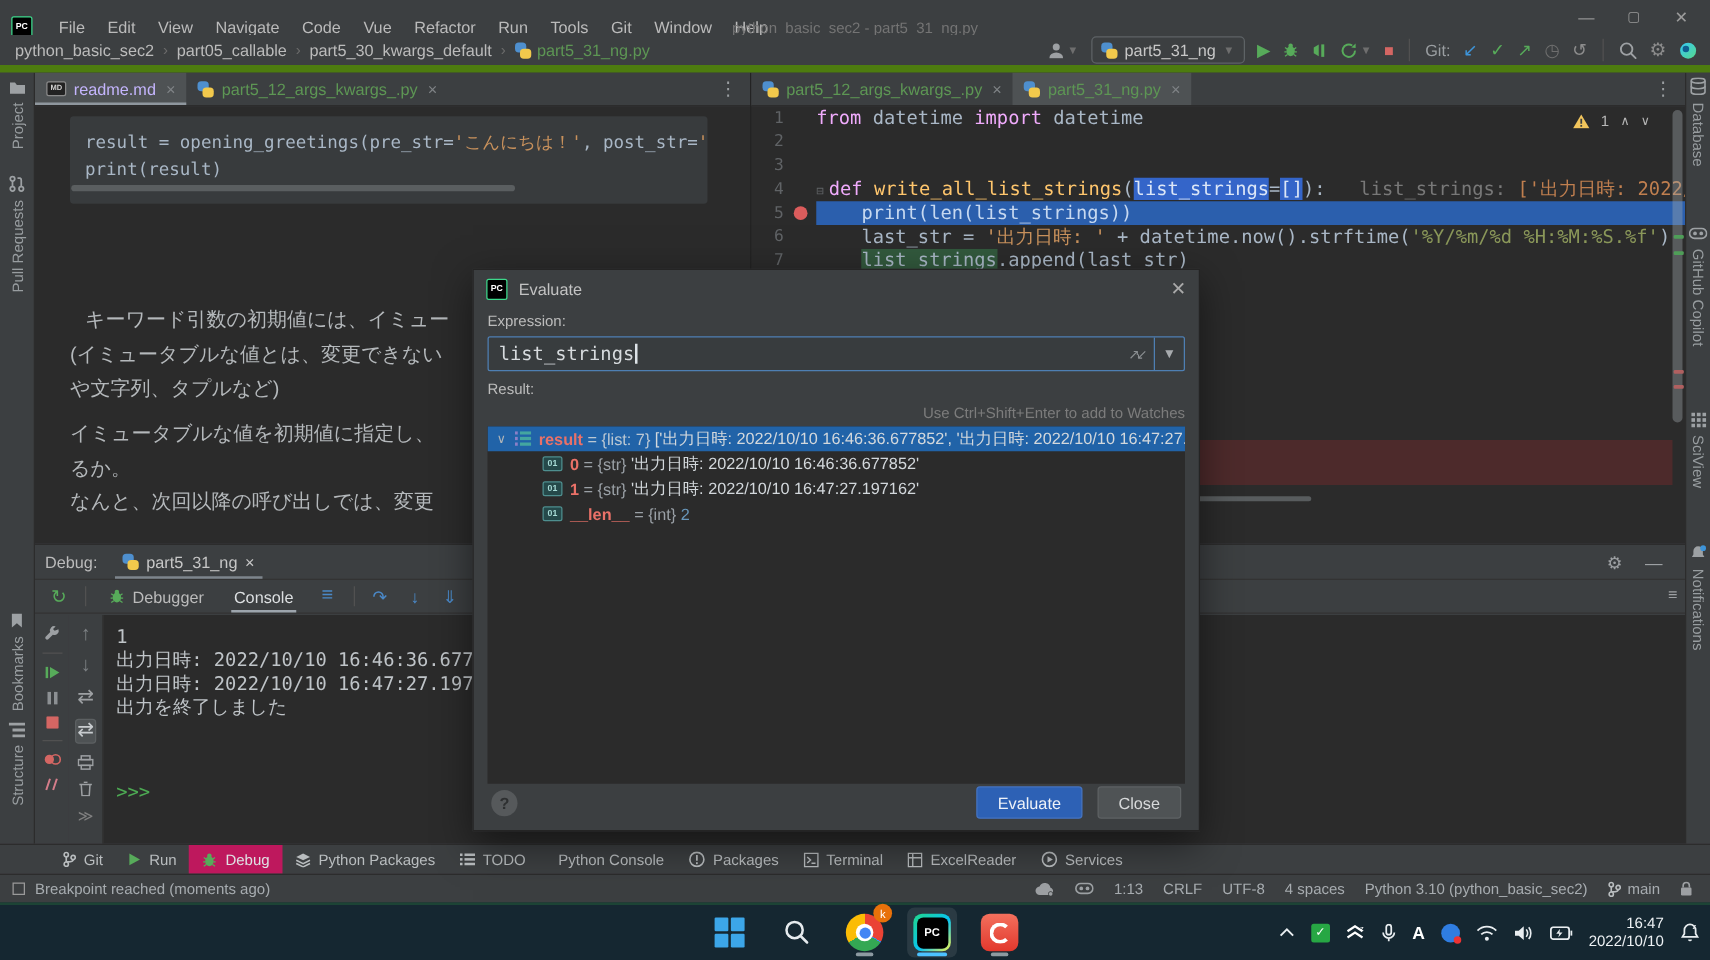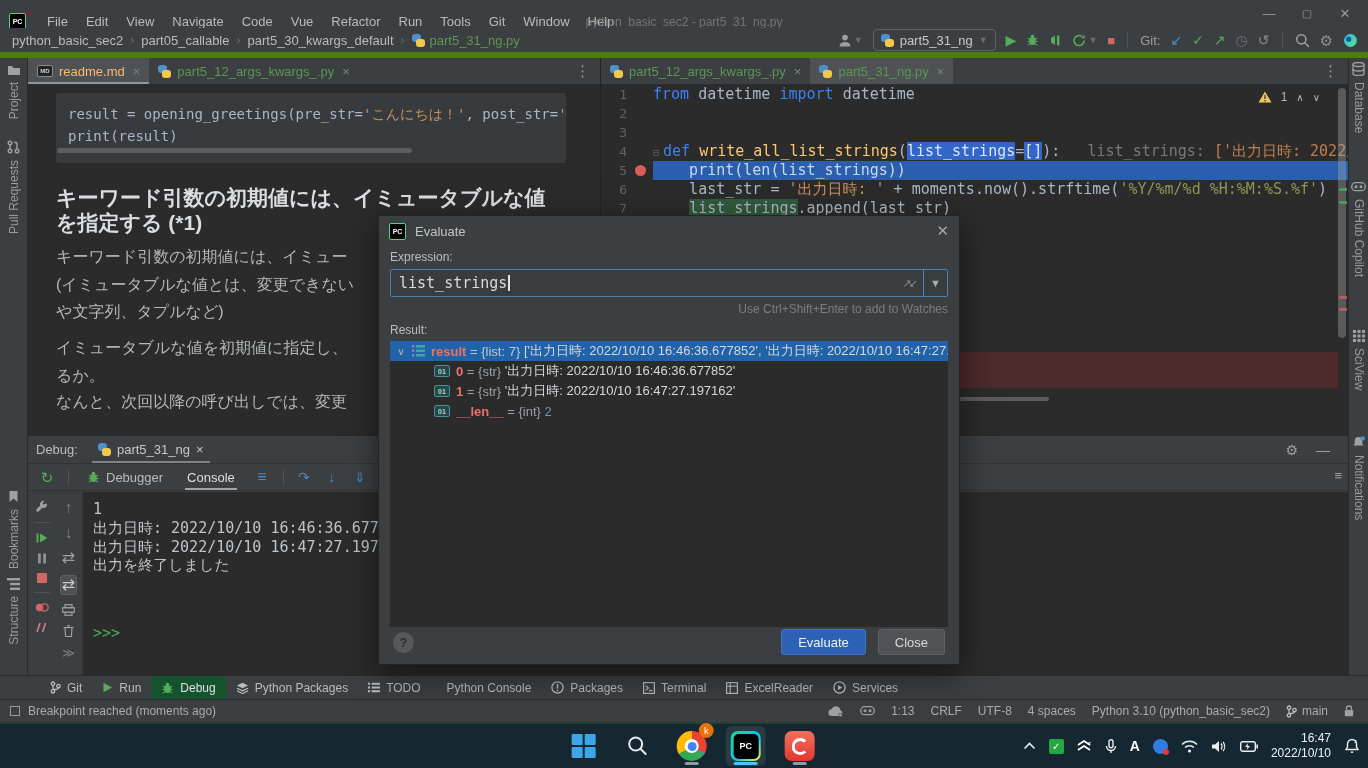--- a/index.html
+++ b/index.html
@@ -61,21 +61,21 @@
 .md-para{position:absolute;left:28px;color:#b4b8bb;font-size:16px;line-height:27.5px;white-space:pre}
 
 
 #editor{position:absolute;left:0;top:27px;right:0;bottom:0;overflow:hidden}
 .code-line{display:flex;height:19px;align-items:center}
 .gut{width:52px;flex:none;display:flex;align-items:center;height:19px}
 .gut .num{width:26px;text-align:right;color:#606366;font:13px "DejaVu Sans Mono",monospace}
 .gut .bp{width:11px;height:11px;border-radius:50%;background:#db5c5c;margin-left:8px}
 .lc{flex:1;font:15px "DejaVu Sans Mono",monospace;white-space:pre;overflow:hidden;height:19px;line-height:19px}
 .lc.exec{background:#2b5fad}
-.kw{color:#3b82f6}.fn{color:#ffc66d}.w{color:#a9b7c6}.str{color:#8a9759}
+.kw{color:#f0abfc}.fn{color:#ffc66d}.w{color:#a9b7c6}.str{color:#8a9759}
 .jstr{color:#c8915c}.hint{color:#787878}.hintv{color:#c07f4f}
 .selb{background:#3465c9;color:#dbe6f7}.occ{background:#32593d;color:#a9b7c6}
 .execw{color:#c6d8f0}
 .fold{color:#606366;font-size:10px;margin-right:4px}
 #red-band{position:absolute;left:0;top:267px;right:10px;height:36px;background:#4d2a2b}
 #ed-hscroll{position:absolute;left:300px;top:312px;width:148px;height:4px;background:#585c5e;border-radius:2px}
 #ed-vscroll{position:absolute;right:2px;top:3px;width:8px;height:250px;background:rgba(164,170,175,.38);border-radius:4px}
 .stripe{position:absolute;right:1px;width:8px;height:3px;border-radius:1px}
 #warn-widget{position:absolute;right:28px;top:5px;display:flex;align-items:center;gap:9px;color:#b7b7b7;font-size:12px}
 
@@ -97,21 +97,21 @@
 .boxed{border:1px solid #5c6062;background:#4e5254;border-radius:3px;padding:1px}
 #console{flex:1;background:#2b2b2b;position:relative;overflow:hidden;border-left:1px solid #333}
 #console .out{position:absolute;left:10px;top:8px;font:15px "DejaVu Sans Mono",monospace;color:#bfc4c8;line-height:18.8px;white-space:pre}
 #console .prompt{position:absolute;left:10px;top:132px;font:15px "DejaVu Sans Mono",monospace;color:#4daa53}
 #dbg-right-ic{position:absolute;right:6px;top:32px;color:#9da0a3;font-size:13px;display:flex;gap:10px}
 #dbg-layout-ic{position:absolute;right:8px;top:62px}
 
 
 #bottom-bar{position:absolute;left:0;top:675px;width:1368px;height:24px;background:#3c3f41;border-top:1px solid #2c2c2c;display:flex;align-items:stretch;padding-left:40px;z-index:5;font-size:12px}
 .bb-item{display:flex;align-items:center;gap:6px;padding:0 10px;color:#b9bdbf}
-.bb-item.active{background:#14532d;color:#dfe2e4}
+.bb-item.active{background:#be185d;color:#dfe2e4}
 
 
 #status-bar{position:absolute;left:0;top:699px;width:1368px;height:23px;background:#3c3f41;border-top:1px solid #2c2c2c;display:flex;align-items:center;font-size:12px;color:#a7acb0;z-index:5}
 #status-left{display:flex;align-items:center;gap:8px;padding-left:10px}
 #status-right{margin-left:auto;display:flex;align-items:center;gap:16px;padding-right:14px}
 .sq-ic{width:10px;height:10px;border:1px solid #9a9a9a}
 
 
 #taskbar{position:absolute;left:0;top:722px;width:1368px;height:46px;background:#152731;border-top:2px solid #1c4435;display:flex;align-items:center;z-index:6}
 #tb-center{position:absolute;left:50%;top:0;height:100%;transform:translateX(-47%);display:flex;align-items:center;gap:14px}
@@ -363,43 +363,41 @@
         </svg>
       </span>
       <span class="vtext-dn">Notifications</span>
     </div>
   </div>
 
 <div id="left-pane">
   <div class="tabbar" id="left-tabs">
       <span class="tab active uline">
         <span class="md-ic">MD</span>
-        <span style="color:#fdba74">readme.md</span>
+        <span style="color:#c4b5fd">readme.md</span>
         <span class="x">×</span>
       </span>
       <span class="tab">
         <span class="py-ic">
           <i class="py-b"></i>
           <i class="py-y"></i>
         </span>
         <span style="color:#5d9654">part5_12_args_kwargs_.py</span>
         <span class="x">×</span>
       </span>
       <span class="tab-more">⋮</span>
     </div>
   <div id="md-view">
     <div id="md-code">
         <div class="cl"><span class="w">result = opening_greetings(pre_str=</span><span class="jstr">'こんにちは！'</span><span class="w">, post_str=</span><span class="jstr">'12</span></div>
         <div class="cl"><span class="w">print(result)</span></div>
       </div>
     <div id="md-hscroll"></div>
-    <div id="md-h1">キーワード引数の初期値には、イミュータブルな値
-を指定する (*1)</div>
     <div id="md-paras">
-        <div class="md-para" style="top: 158px;">キーワード引数の初期値には、イミュー</div>
+        <div class="md-para" style="top: 158px; margin-left: 12px;">キーワード引数の初期値には、イミュー</div>
         <div class="md-para" style="top: 186px;">(イミュータブルな値とは、変更できない</div>
         <div class="md-para" style="top: 213px;">や文字列、タプルなど)</div>
         <div class="md-para" style="top: 249px;">イミュータブルな値を初期値に指定し、</div>
         <div class="md-para" style="top: 277px;">るか。</div>
         <div class="md-para" style="top: 303px;">なんと、次回以降の呼び出しでは、変更</div>
       </div>
   </div>
 </div>
 
 <div id="right-pane">
@@ -452,21 +450,21 @@
           <span class="gut">
             <span class="num">5</span>
             <span class="bp"></span>
           </span>
           <span class="lc exec"><span class="execw">    print(len(list_strings))</span></span>
         </div>
         <div class="code-line">
           <span class="gut">
             <span class="num">6</span>
           </span>
-          <span class="lc"><span class="w">    last_str = </span><span class="jstr">'出力日時: '</span><span class="w"> + moments.now().strftime(</span><span class="str">'%Y/%m/%d %H:%M:%S.%f'</span><span class="w">)</span></span>
+          <span class="lc"><span class="w">    last_str = </span><span class="jstr">'出力日時: '</span><span class="w"> + datetime.now().strftime(</span><span class="str">'%Y/%m/%d %H:%M:%S.%f'</span><span class="w">)</span></span>
         </div>
         <div class="code-line">
           <span class="gut">
             <span class="num">7</span>
           </span>
           <span class="lc"><span class="w">    </span><span class="occ">list_strings</span><span class="w">.append(last_str)</span></span>
         </div>
       </div>
     <div id="red-band"></div>
     <div id="ed-hscroll"></div>
@@ -847,22 +845,22 @@
   <div id="dlg-body">
     <div>Expression:</div>
     <div id="expr-box">
       <span id="expr-text">
           <span>list_strings</span>
           <span class="caret"></span>
         </span>
       <span id="expr-expand">↗↙</span>
       <span id="expr-dd">▼</span>
     </div>
+    <div id="result-label">Result:</div>
     <div id="dlg-hint">Use Ctrl+Shift+Enter to add to Watches</div>
-    <div id="result-label">Result:</div>
     <div id="res-tree">
         <div class="tr-row selc"><span class="tr-chev">∨</span><span class="ic" style="margin-right:6px"><svg width="13" height="12" viewBox="0 0 13 12">
               <rect x="0" y="0" width="2.2" height="2.6" fill="#8a7fc7"></rect>
               <rect x="4" y="0" width="9" height="2.6" fill="#44a6a0"></rect>
               <rect x="0" y="4.5" width="2.2" height="2.6" fill="#8a7fc7"></rect>
               <rect x="4" y="4.5" width="9" height="2.6" fill="#44a6a0"></rect>
               <rect x="0" y="9" width="2.2" height="2.6" fill="#8a7fc7"></rect>
               <rect x="4" y="9" width="9" height="2.6" fill="#44a6a0"></rect>
             </svg></span><span class="tname">result</span><span class="tdim"> = </span><span class="tdim">{list: 7}</span><span class="tval"> ['出力日時: 2022/10/10 16:46:36.677852', '出力日時: 2022/10/10 16:47:27.197162']</span></div>
         <div class="tr-row"><span class="tr-ind"></span><span class="tr-ind"></span><span class="str-ic">01</span><span class="tname">0</span><span class="tdim"> = </span><span class="tdim">{str}</span><span class="tval"> '出力日時: 2022/10/10 16:46:36.677852'</span></div>

